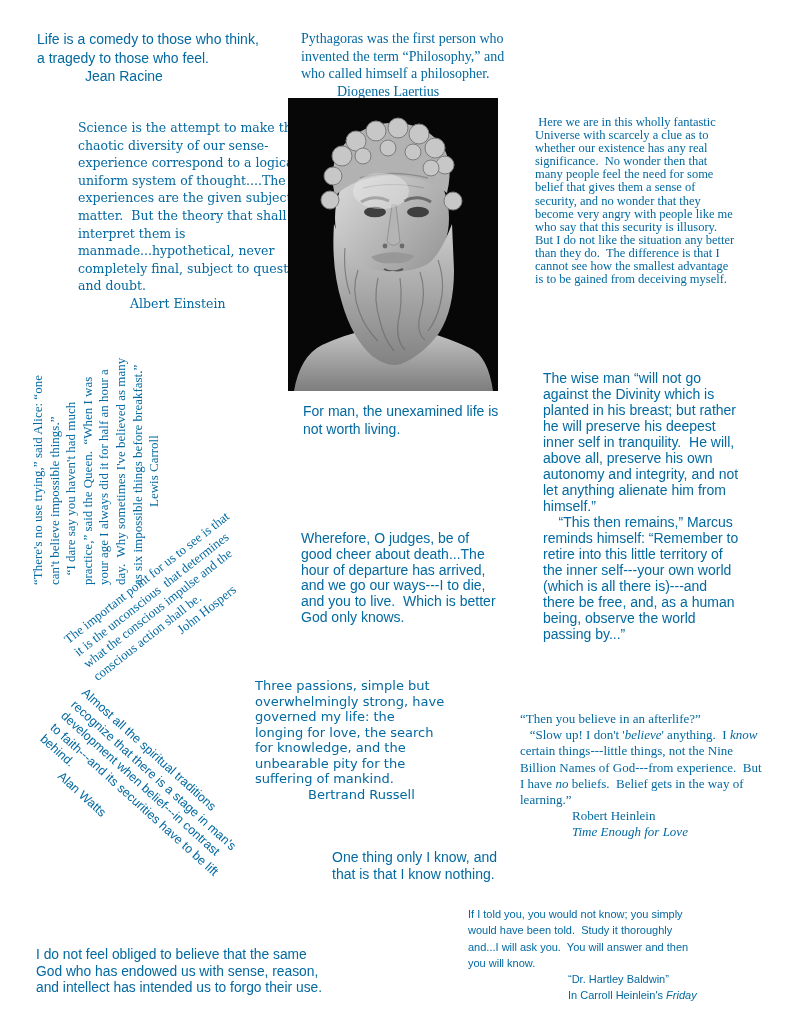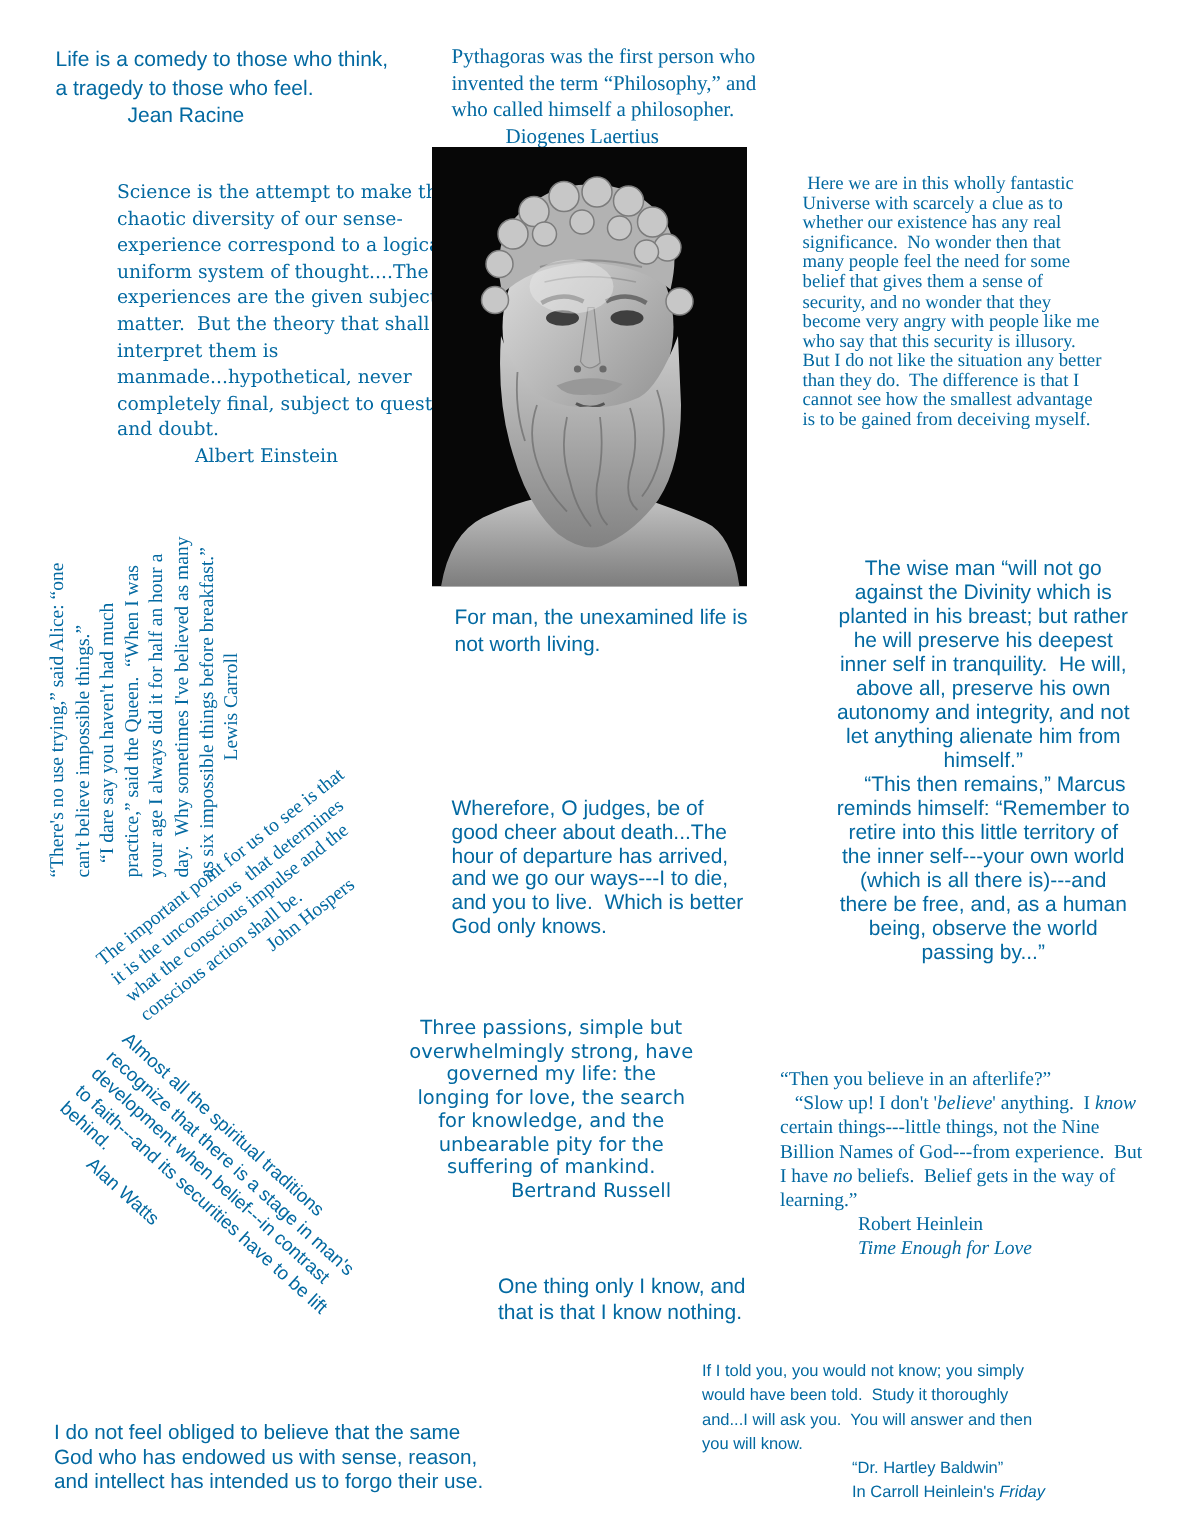--- a/index.html
+++ b/index.html
@@ -28,29 +28,29 @@
 
   #img-socrates { left:288px; top:98px; width:210px; height:293px; }
   #caption    { left:288px; top:396px; width:210px; text-align:center; font-size:14px; }
 
   #q-unexamined { left:303px; top:402px; font-size:14px; line-height:18px; }
 
   #q-carroll  { left:30px; top:585px; width:262px; font-size:13px; line-height:16.6px;
                 transform:rotate(-90deg); transform-origin:0 0; }
   #q-carroll .attr { padding-left:78px; }
 
-  #q-marcus   { left:543px; top:370px; font-size:14px; line-height:16px; width:225px;text-align:center; }
+  #q-marcus   { left:543px; top:370px; font-size:14px; line-height:16px; width:225px; }
 
   #q-wherefore{ left:301px; top:531px; font-size:14px; line-height:15.8px; width:230px; }
 
   #q-hospers  { left:58px; top:548px; width:255px; font-size:13px; line-height:15.5px;
                 transform:rotate(-38deg); }
   #q-hospers .attr { padding-left:95px; }
 
-  #q-russell  { left:255px; top:678px; font-size:13px; line-height:15.5px; width:225px;text-align:center; }
+  #q-russell  { left:255px; top:678px; font-size:13px; line-height:15.5px; width:225px; }
   #q-russell .attr { padding-left:53px; }
 
   #q-watts    { left:24px; top:760px; width:258px; font-size:12.5px; line-height:15.5px;
                 transform:rotate(42deg); }
   #q-watts .attr { padding-left:38px; }
 
   #q-heinlein-love { left:520px; top:711px; font-size:13px; line-height:16.2px; width:270px; }
   #q-heinlein-love .attr { padding-left:52px; }
 
   #q-know     { left:332px; top:849px; font-size:14px; line-height:16.5px; }

